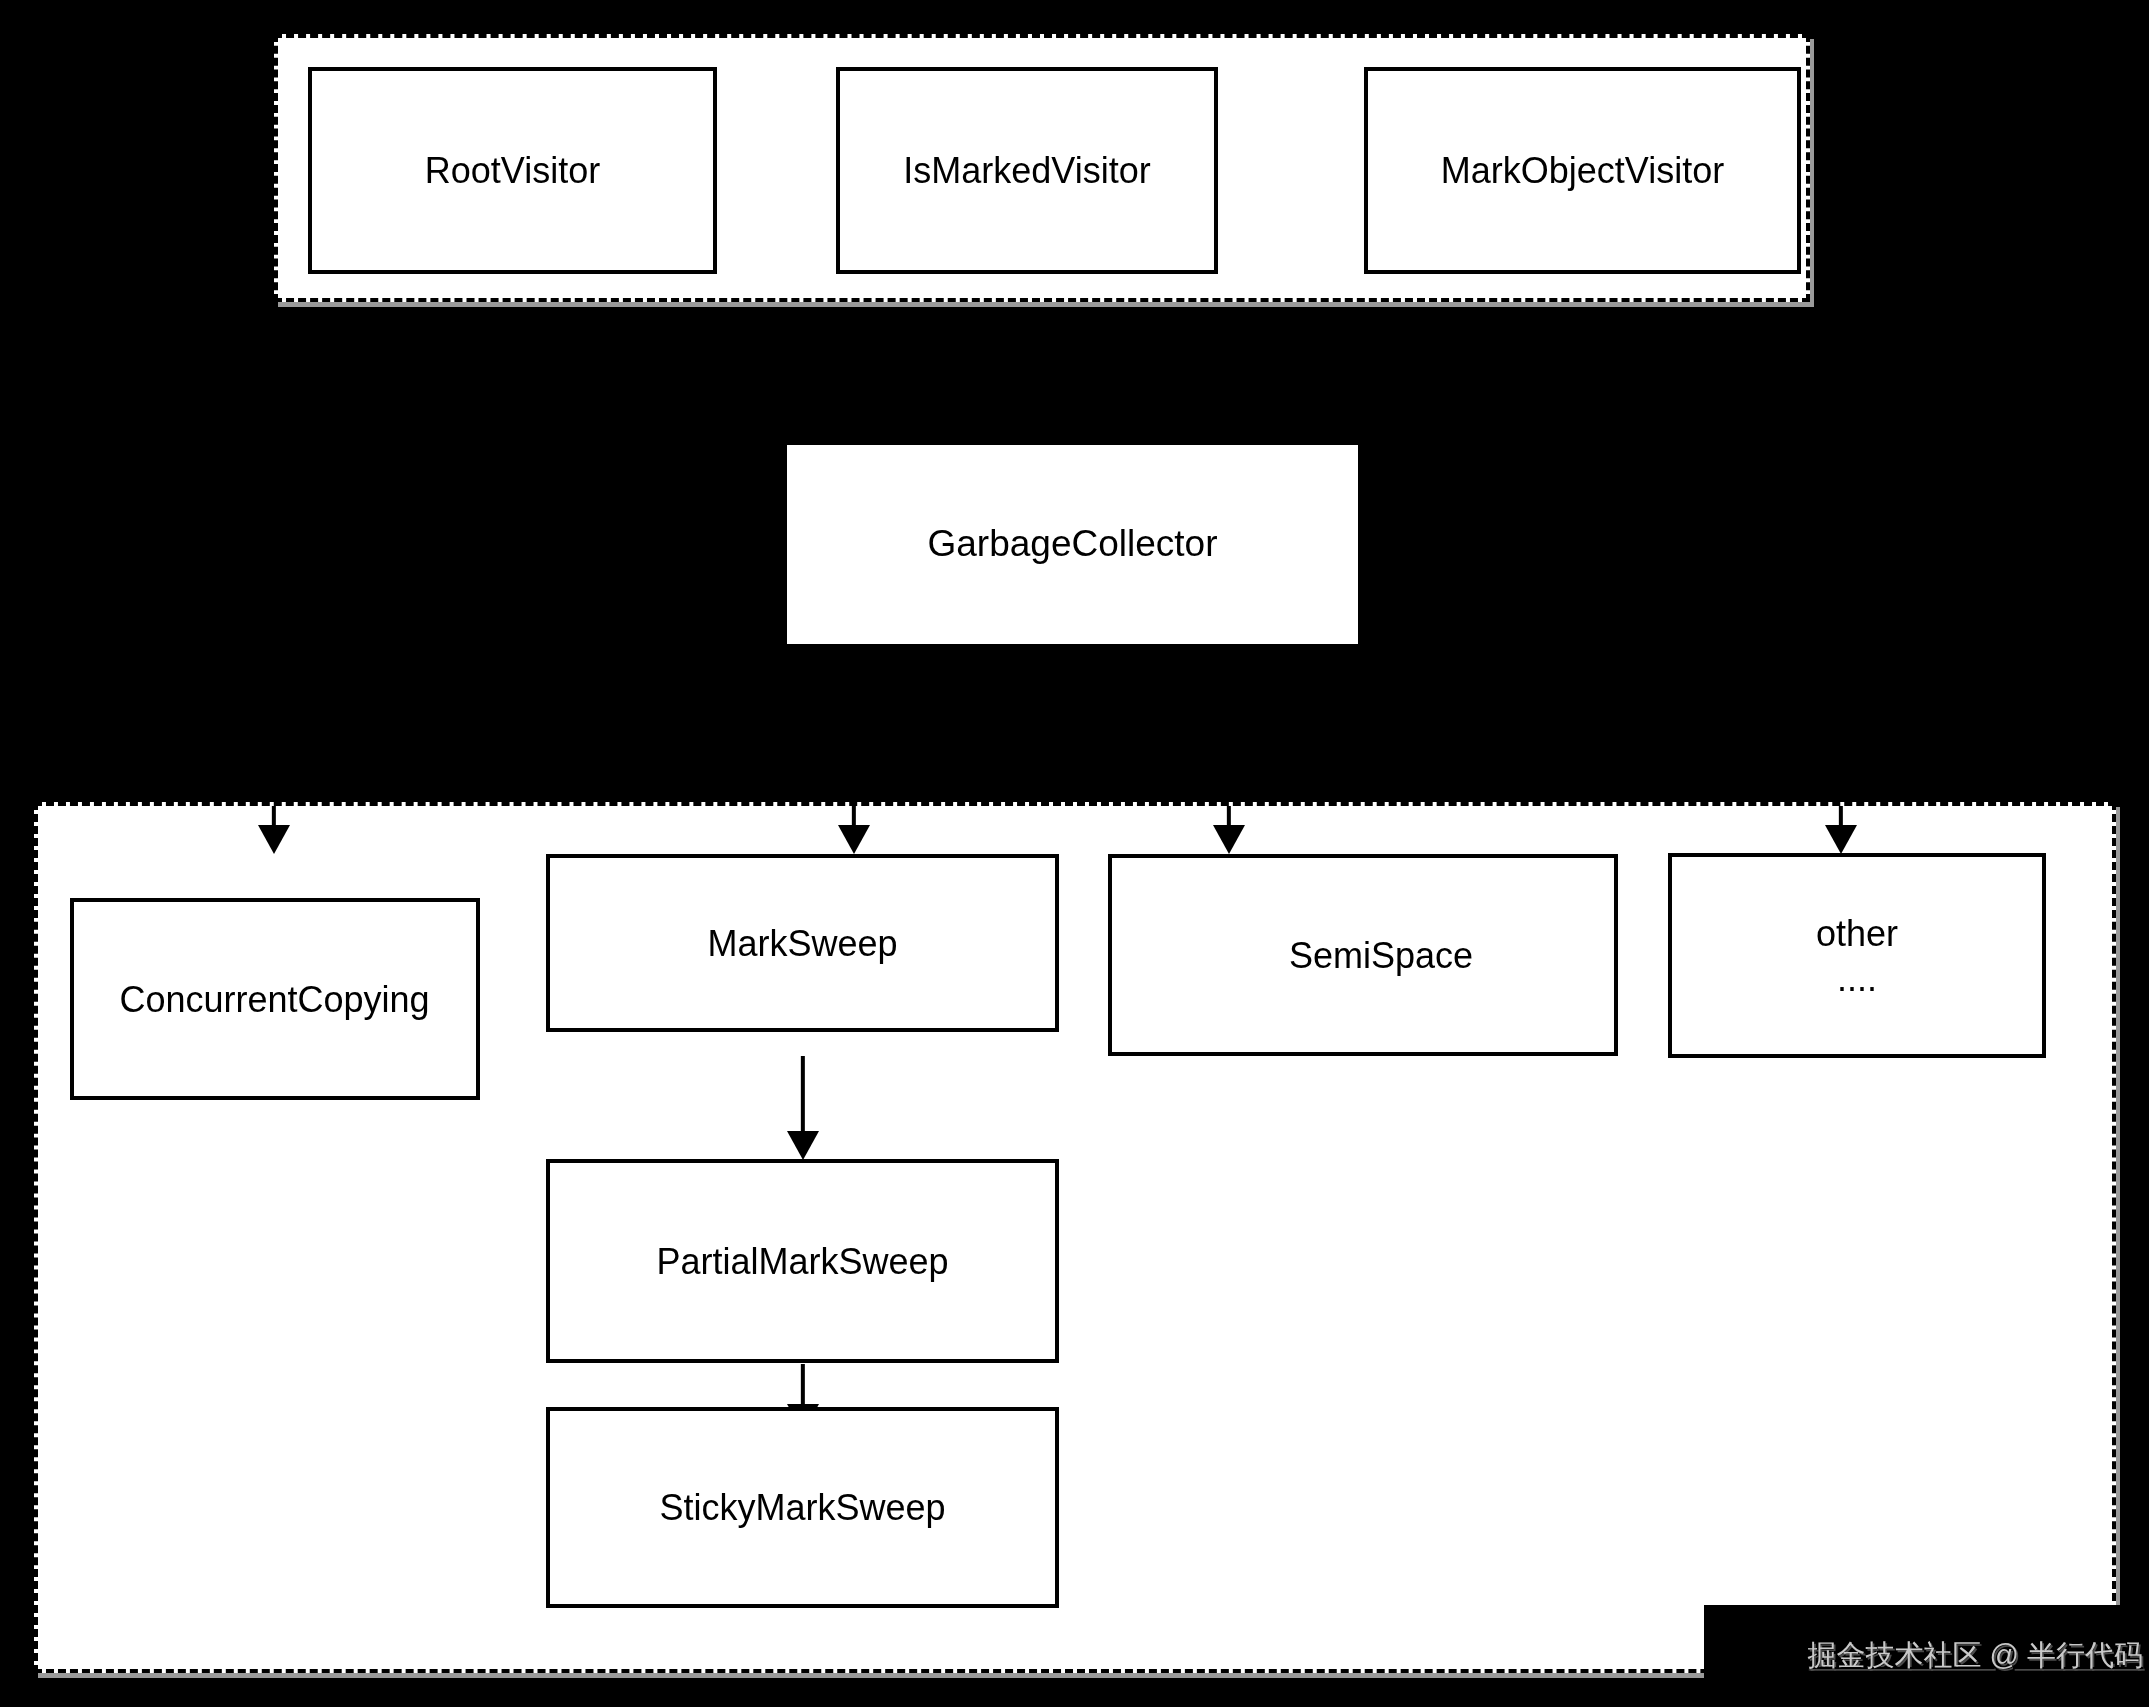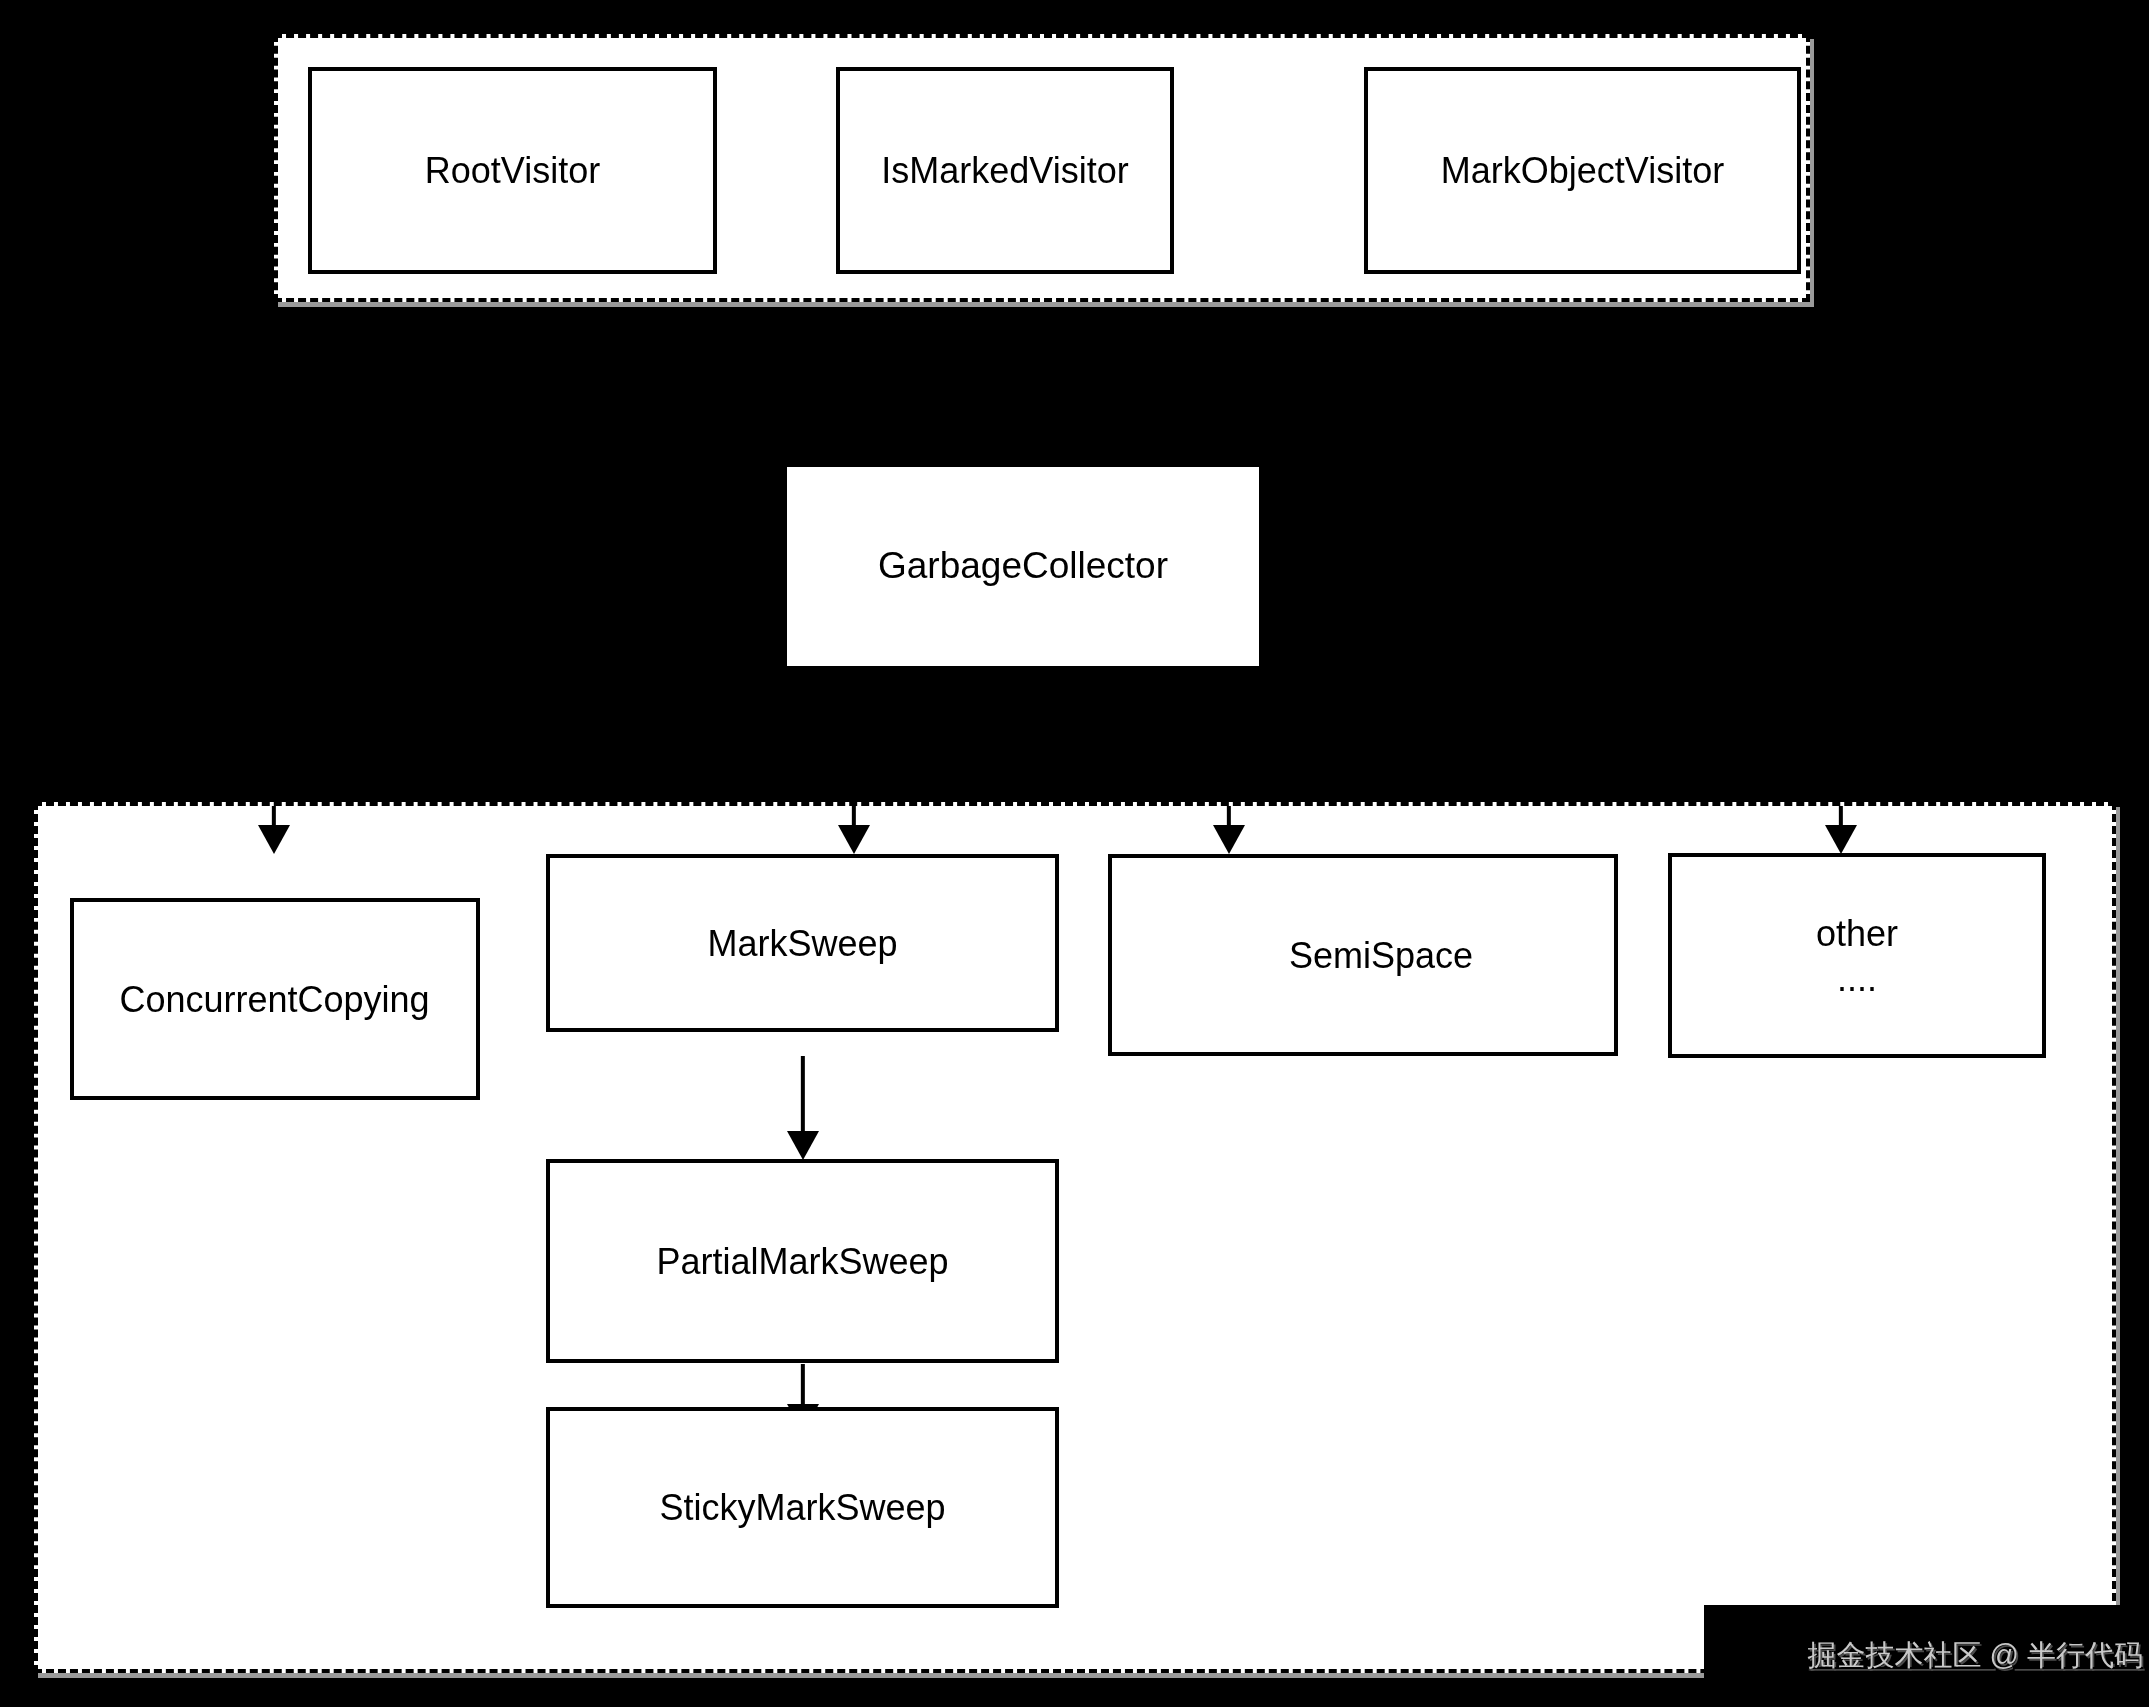--- a/index.html
+++ b/index.html
@@ -95,29 +95,29 @@
 </style>
 </head>
 <body>
 
 <div class="stage">
 
   <div class="group" style="left:274px; top:34px; width:1536px; height:268px;">
     <div class="node" style="left:30px; top:29px; width:409px; height:207px;">
       <span class="lbl">RootVisitor</span>
     </div>
-    <div class="node" style="left:558px; top:29px; width:338px; height:207px;">
+    <div class="node" style="left:558px; top:29px; width:382px; height:207px;">
       <span class="lbl">IsMarkedVisitor</span>
     </div>
     <div class="node" style="left:1086px; top:29px; width:437px; height:207px;">
       <span class="lbl">MarkObjectVisitor</span>
     </div>
   </div>
 
-  <div class="node noborder" style="left:787px; top:445px; width:472px; height:199px; font-size:37px;margin-top:22px;">
+  <div class="node noborder" style="left:787px; top:445px; width:571px; height:199px; font-size:37px;">
     <span class="lbl">GarbageCollector</span>
   </div>
 
   <div class="group" style="left:34px; top:802px; width:2082px; height:871px;">
 
     <div class="arrow" style="left:220px; top:0; height:48px;">
       <div class="shaft" style="height:20.4px;"></div>
         <div class="head"></div>
     </div>
     <div class="arrow" style="left:800px; top:0; height:48px;">

